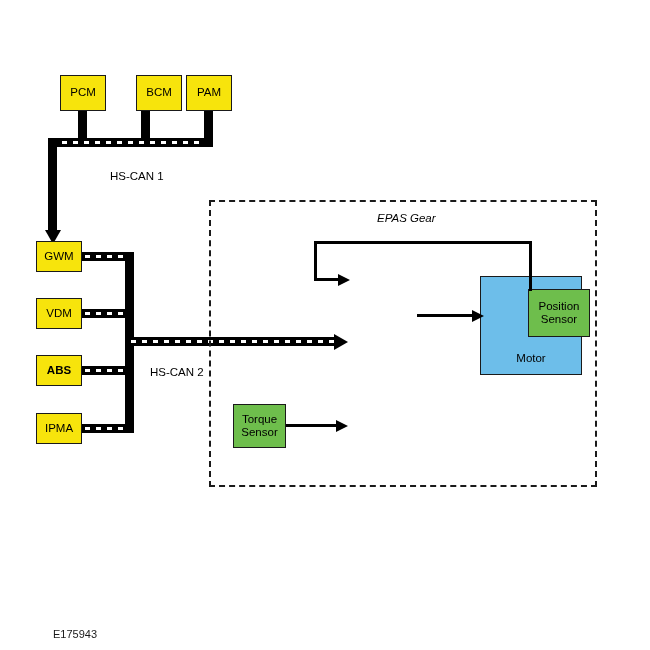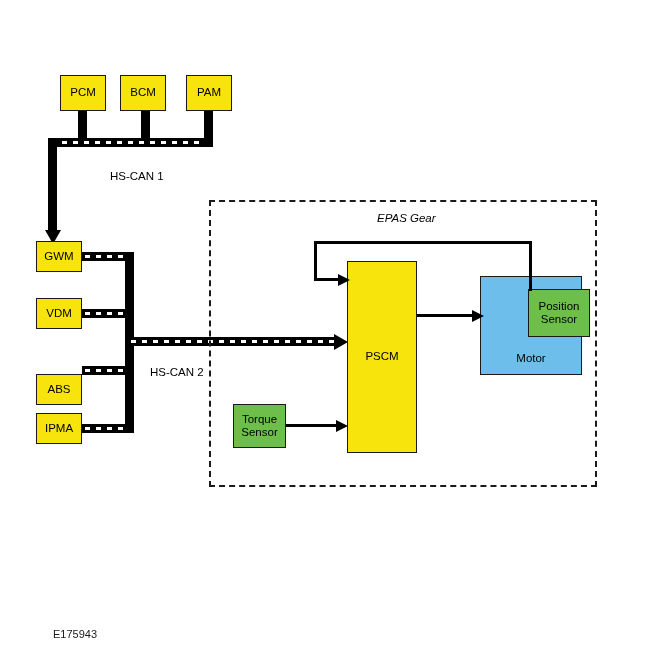--- a/index.html
+++ b/index.html
@@ -131,59 +131,58 @@
     border: 2px dashed #1a1a1a;
     background: transparent;
   }
 </style>
 </head>
 <body>
 
 <div id="canvas">
 
   <div class="node yellow" style="left:60px; top:75px; width:46px; height:36px;">PCM</div>
-  <div class="node yellow" style="left:120px; top:75px; width:46px; height:36px;text-align:right;">BCM</div>
+  <div class="node yellow" style="left:136px; top:75px; width:46px; height:36px;text-align:right;">BCM</div>
   <div class="node yellow" style="left:186px; top:75px; width:46px; height:36px;">PAM</div>
 
   <div class="bus bus-v" style="left:78px;  top:111px; height:36px;"></div>
   <div class="bus bus-v" style="left:141px; top:111px; height:36px;"></div>
   <div class="bus bus-v" style="left:204px; top:111px; height:36px;"></div>
 
   <div class="bus bus-h" style="left:48px; top:138px; width:165px;"></div>
   <div class="bus-cap" style="left:48px; top:138px; width:9px; height:9px;"></div>
   <div class="bus-cap" style="left:204px; top:138px; width:9px; height:9px;"></div>
 
   <div class="label" style="left:110px; top:150px;margin-top:20px;">HS-CAN 1</div>
 
   <div class="bus bus-v" style="left:48px; top:142px; height:92px;"></div>
   <div class="arrow bus-arrow-down" style="left:44.5px; top:230px;"></div>
 
   <div class="node yellow" style="left:36px; top:241px; width:46px; height:31px;">GWM</div>
   <div class="node yellow" style="left:36px; top:298px; width:46px; height:31px;">VDM</div>
-  <div class="node yellow" style="left:36px; top:374px; width:46px; height:31px;">ABS</div>
+  <div class="node yellow" style="left:36px; top:355px; width:46px; height:31px;font-weight:bold;">ABS</div>
   <div class="node yellow" style="left:36px; top:413px; width:46px; height:31px;">IPMA</div>
 
   <div class="bus bus-h" style="left:82px; top:252px; width:52px;"></div>
   <div class="bus bus-h" style="left:82px; top:309px; width:52px;"></div>
   <div class="bus bus-h" style="left:82px; top:366px; width:52px;"></div>
   <div class="bus bus-h" style="left:82px; top:424px; width:52px;"></div>
 
   <div class="bus bus-v" style="left:125px; top:252px; height:181px;"></div>
   <div class="bus-cap" style="left:125px; top:252px; width:9px; height:9px;"></div>
   <div class="bus-cap" style="left:125px; top:424px; width:9px; height:9px;"></div>
 
   <div class="bus bus-h" style="left:128px; top:337px; width:210px;"></div>
   <div class="arrow bus-arrow-right" style="left:334px; top:333.5px;"></div>
 
   <div class="label" style="left:150px; top:318px;margin-top:48px;">HS-CAN 2</div>
 
   <div class="enclosure" style="left:209px; top:200px; width:388px; height:287px;"></div>
   <div class="label" style="left:377px; top:212px;font-style:italic;">EPAS Gear</div>
 
-  <div class="node yellow" style="left:347px; top:261px; width:70px; height:192px;">PSCM</div>
 
   <div class="node blue motor" style="left:480px; top:276px; width:102px; height:99px;">Motor</div>
 
   <div class="node green" style="left:528px; top:289px; width:62px; height:48px;">Position
 Sensor</div>
 
   <div class="node green" style="left:233px; top:404px; width:53px; height:44px;text-align:center;">Torque
 Sensor</div>
 
   <div class="line hline" style="left:417px; top:314px; width:57px;"></div>

